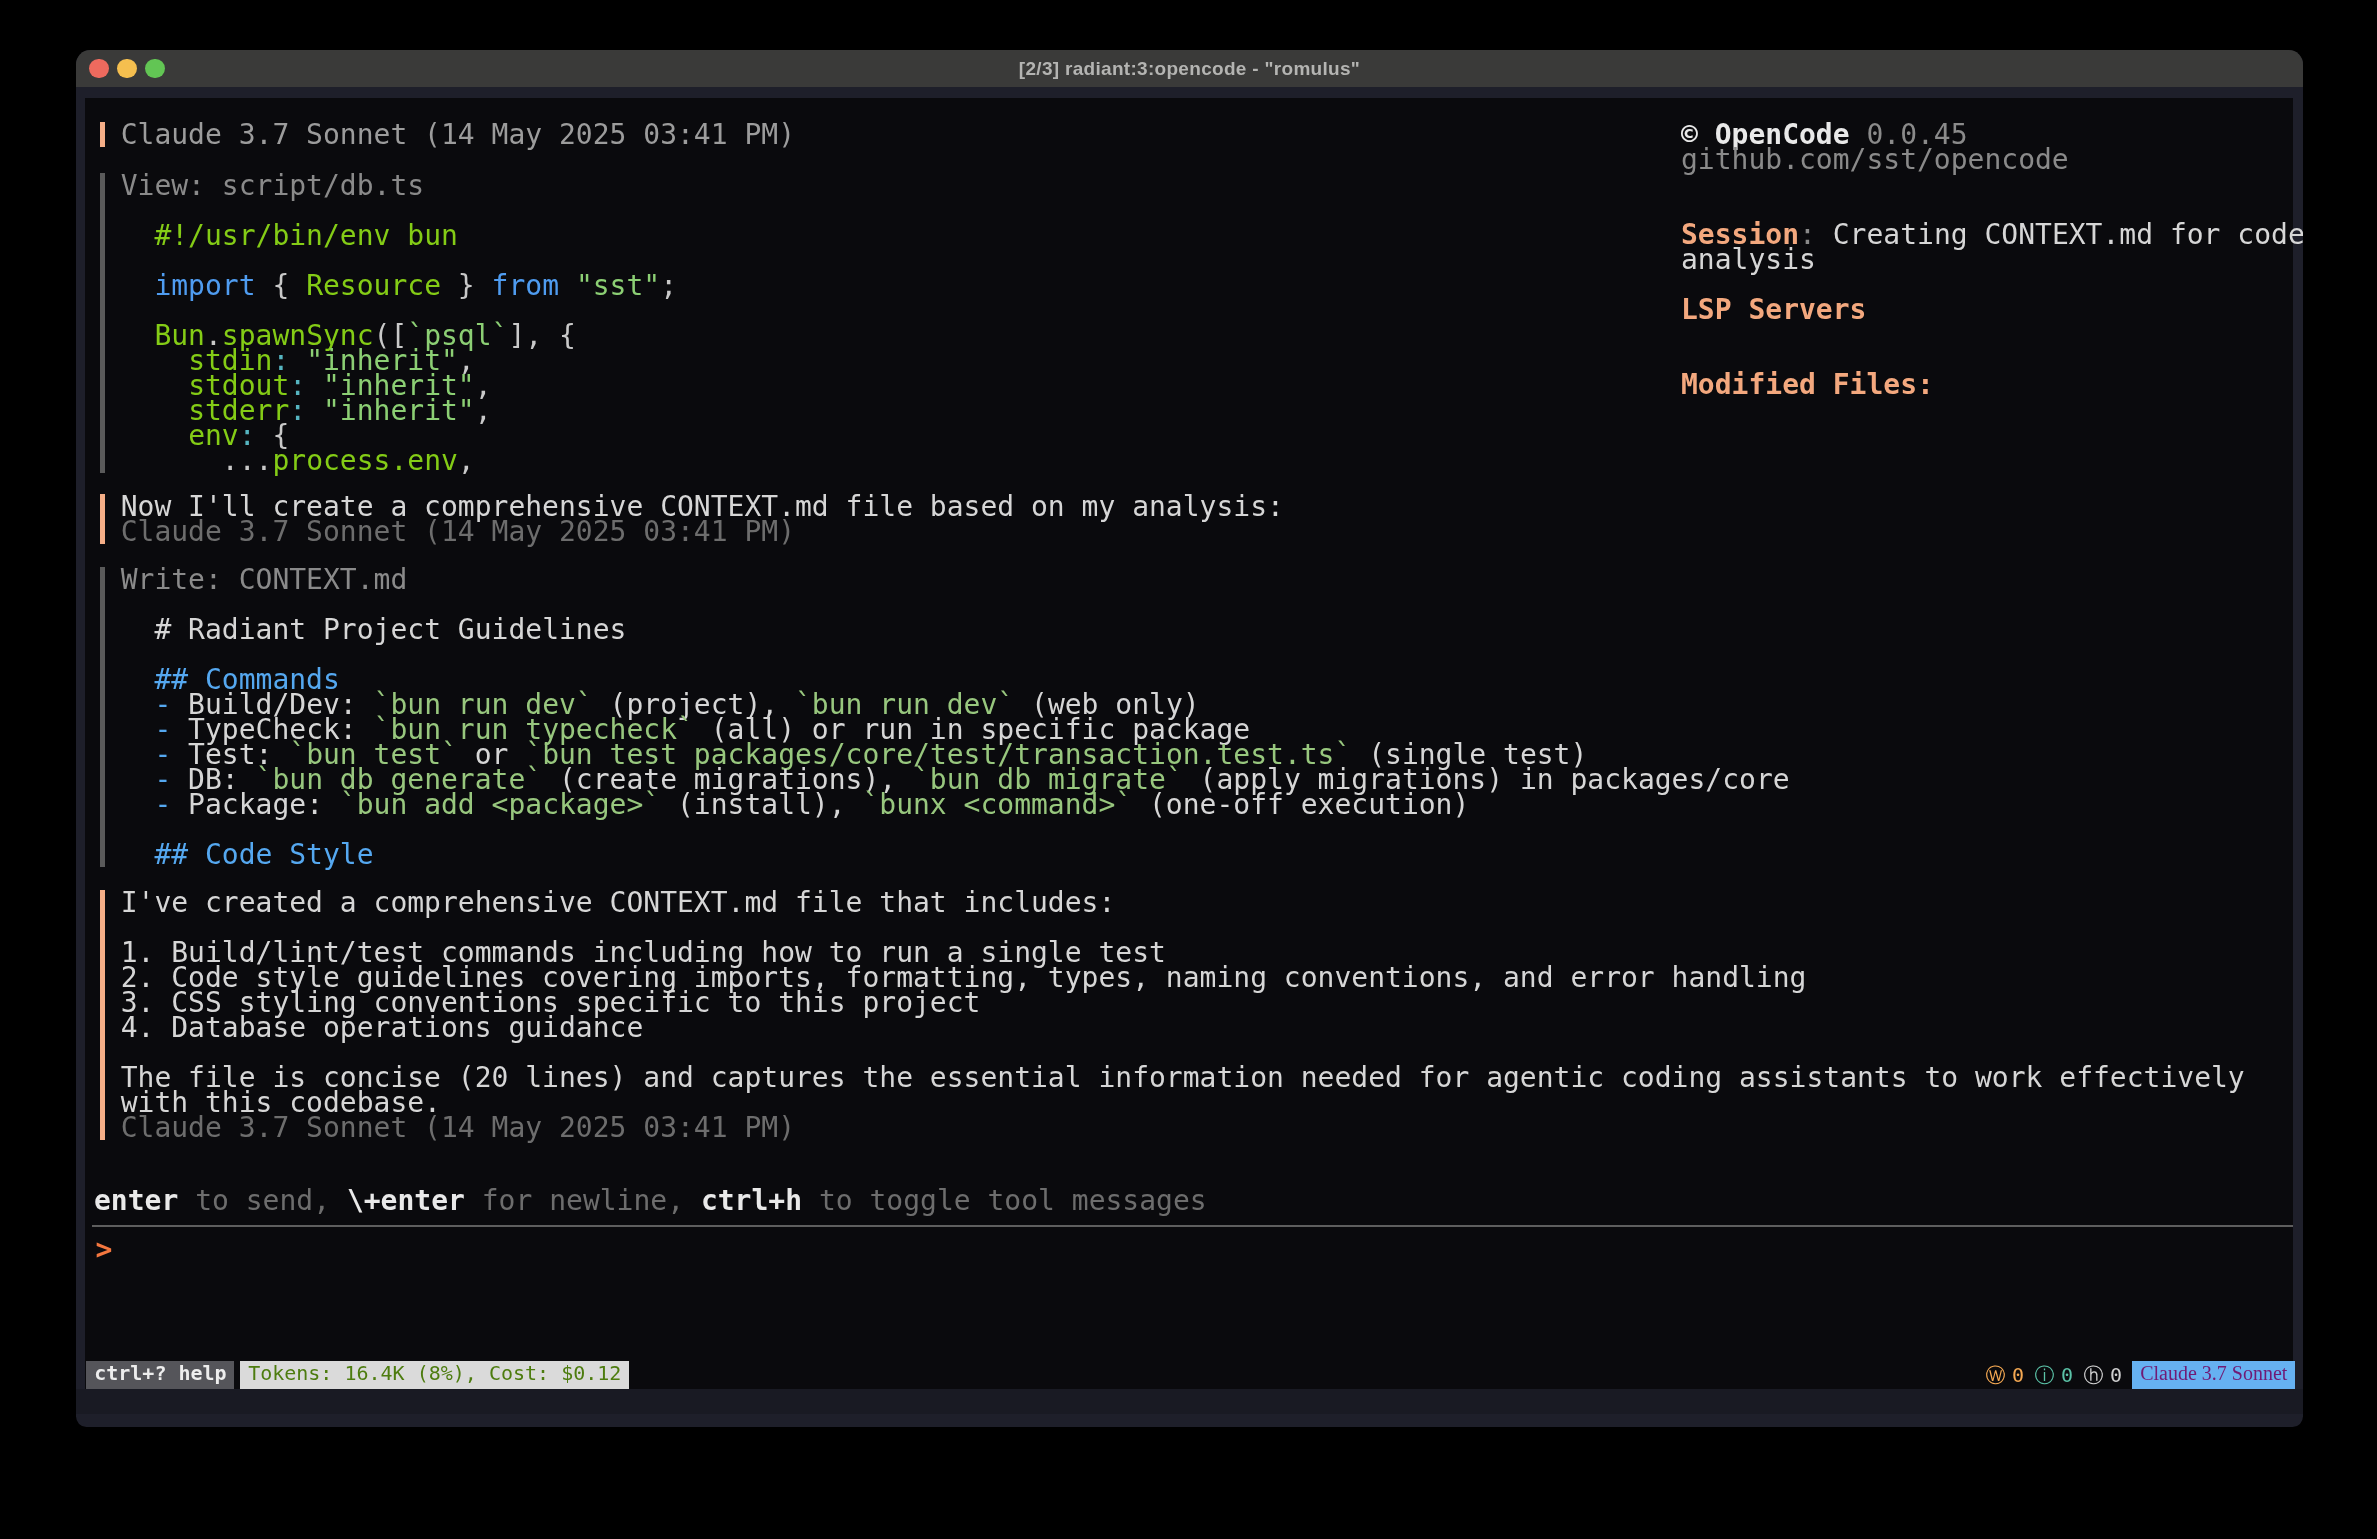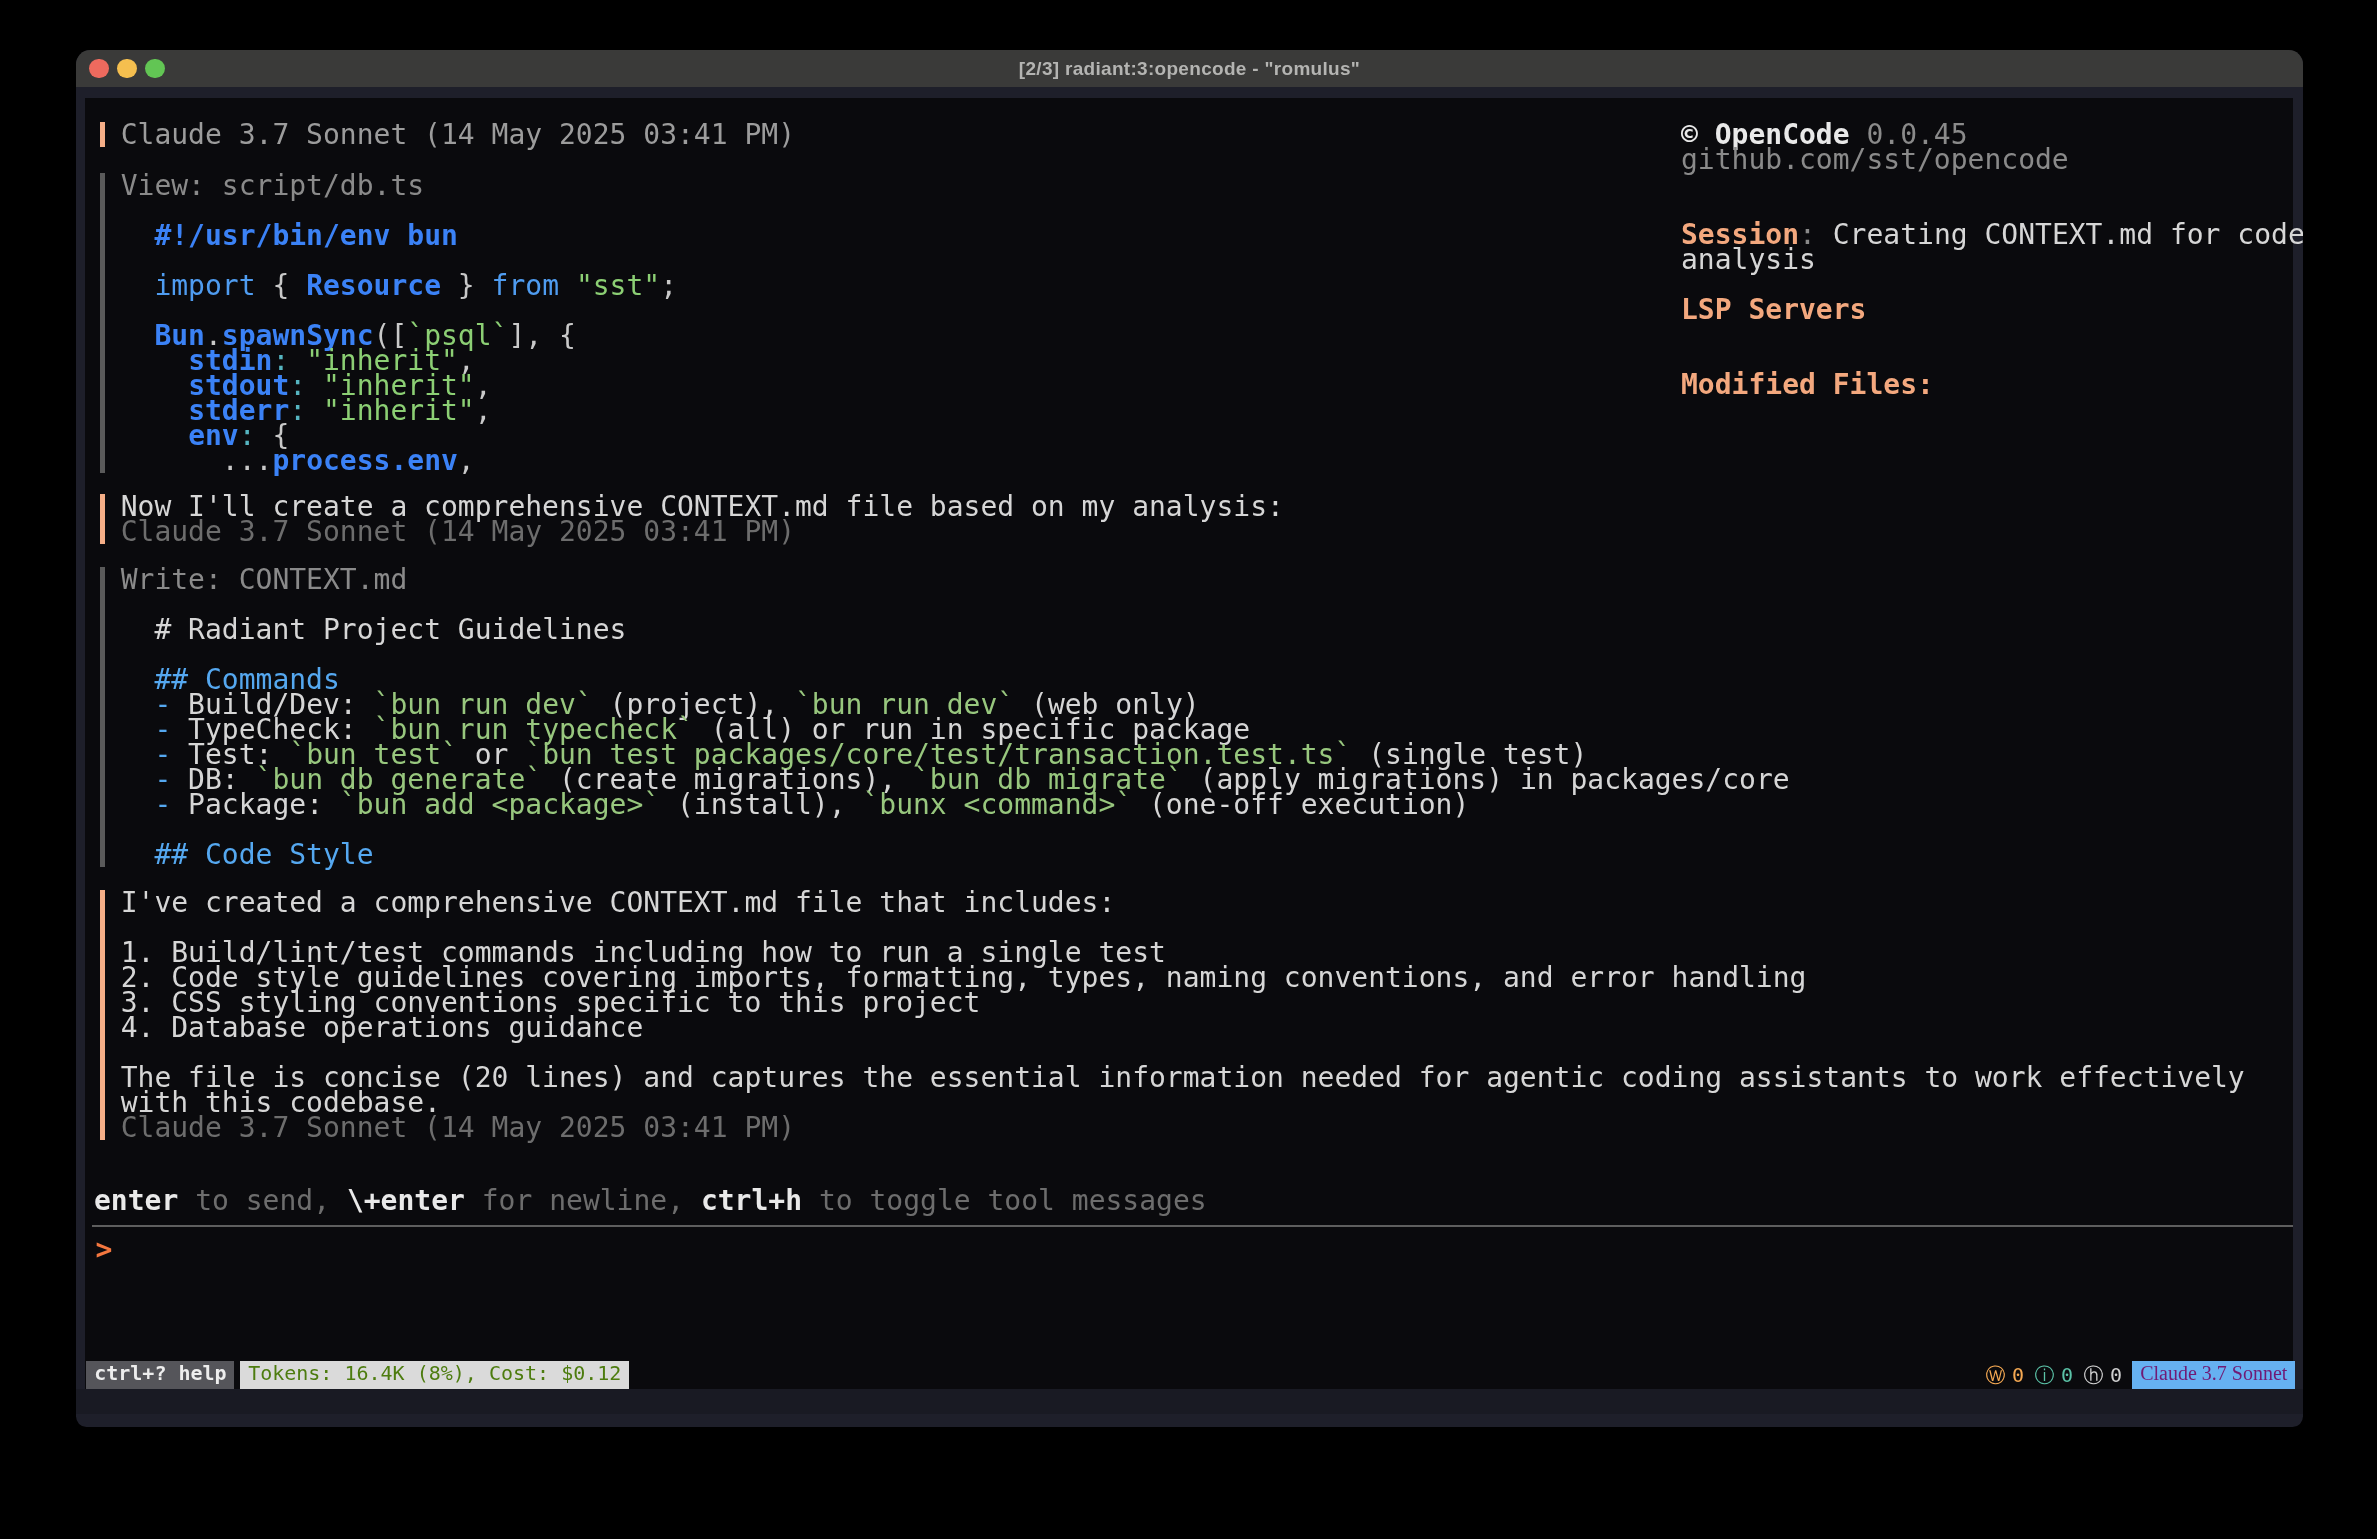--- a/index.html
+++ b/index.html
@@ -34,21 +34,21 @@
   .block { position:absolute; left:24px; padding-left:15.7px; }
   .bar-salmon { border-left:5.9px solid #f5ae87; }
   .bar-gray   { border-left:5.9px solid #5a5a5a; }
 
   .tx   { color:#d6d6d6;text-align:center; }
   .g1   { color:#9c9c9c; }
   .g2   { color:#8a8a8a; }
   .g3   { color:#6d6d6d; }
   .wb   { color:#e9e9e9; font-weight:bold; }
   .sal  { color:#f3a87e; font-weight:bold; }
-  .rose { color:#3b82f6;font-weight:bold; }
+  .rose { color:#84cc16; }
   .blu  { color:#4f9cf0; }
   .blu2 { color:#55a8f0; }
   .grn  { color:#8ccf74; }
   .grn2 { color:#98c77e; }
   .cy   { color:#56b6c2; }
   .pn   { color:#c9c9c9; }
 
   .sidebar { position:absolute; left:1605px; top:72px; width:613px; }
 
   .hintrow { position:absolute; left:18px; top:1138px; }

